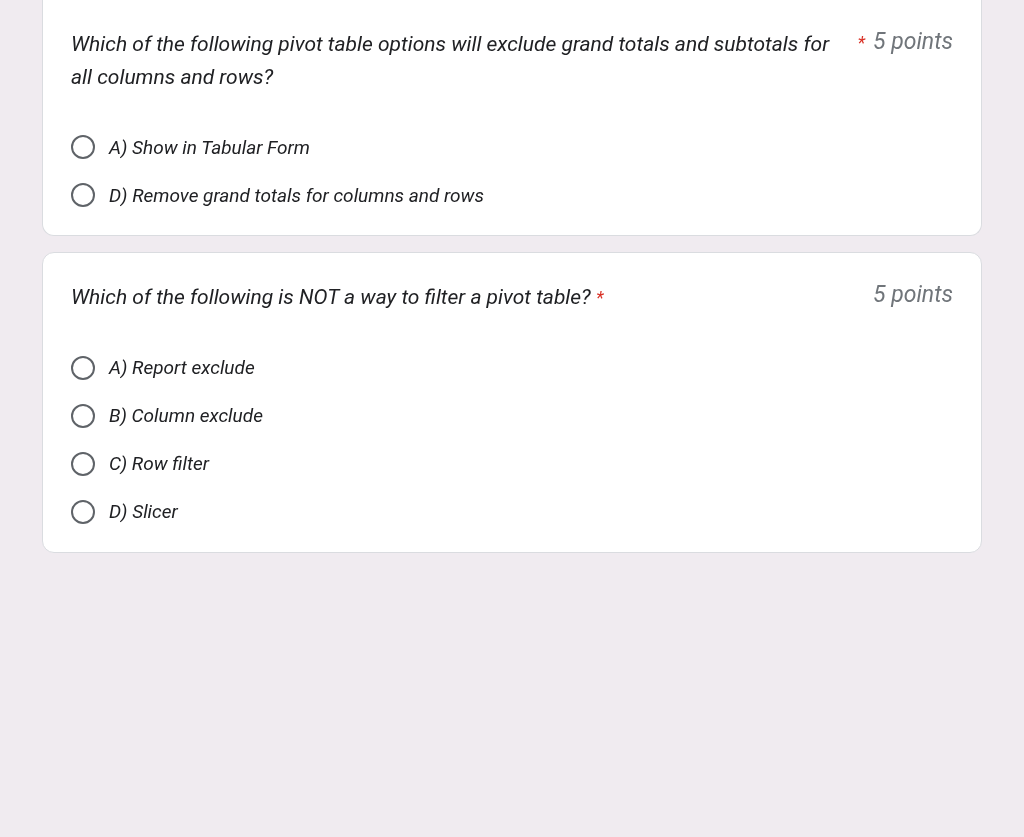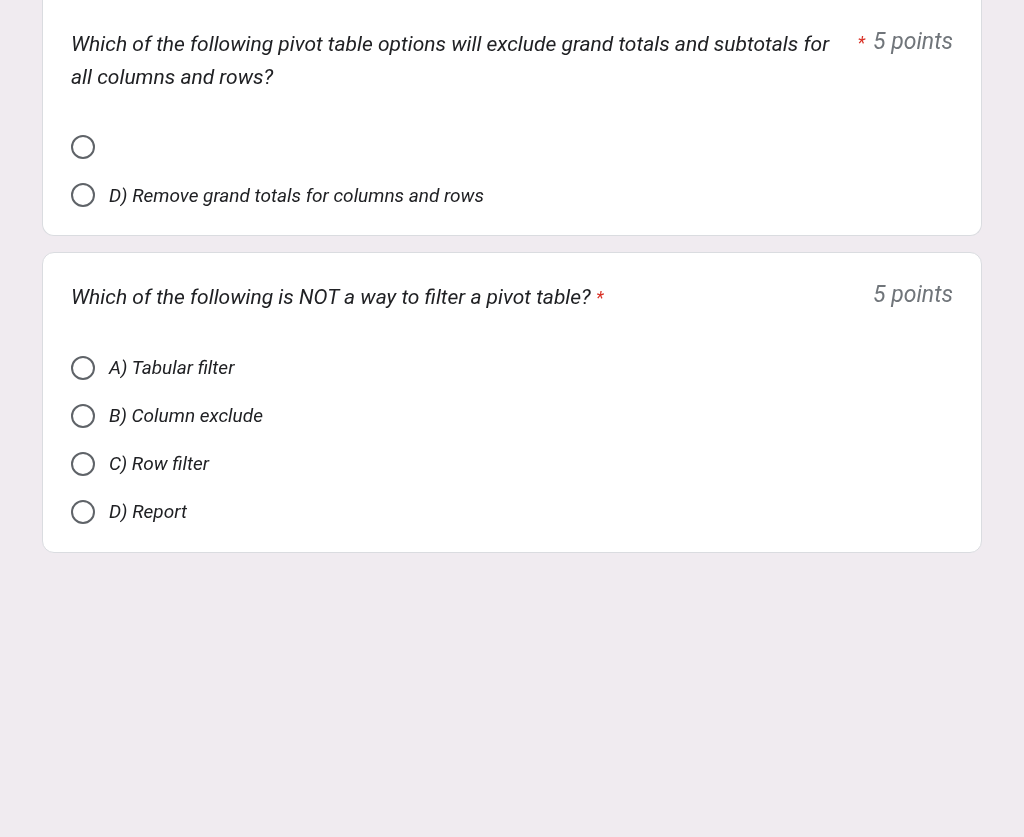--- a/index.html
+++ b/index.html
@@ -87,50 +87,51 @@
         <span>Which of the following pivot table options will exclude grand totals and subtotals for all columns and rows?</span>
       </div>
       <div class="points-block">
         <span class="required-asterisk">*</span>
         <span class="points-text">5 points</span>
       </div>
     </div>
     <div class="options-container">
       <label class="option-row">
         <span class="radio-circle"></span>
+        <span class="option-label">A) Show in Tabular Form</span>
       </label>
       <label class="option-row">
         <span class="radio-circle"></span>
         <span class="option-label">D) Remove grand totals for columns and rows</span>
       </label>
     </div>
   </div>
 
   <div class="question-card">
     <div class="question-header">
       <div class="question-text">
         <span>Which of the following is NOT a way to filter a pivot table? </span><span class="required-asterisk">*</span>
       </div>
       <div class="points-block">
         <span class="points-text">5 points</span>
       </div>
     </div>
     <div class="options-container">
       <label class="option-row">
         <span class="radio-circle"></span>
-        <span class="option-label">A) Tabular filter</span>
+        <span class="option-label">A) Report exclude</span>
       </label>
       <label class="option-row">
         <span class="radio-circle"></span>
         <span class="option-label">B) Column exclude</span>
       </label>
       <label class="option-row">
         <span class="radio-circle"></span>
         <span class="option-label">C) Row filter</span>
       </label>
       <label class="option-row">
         <span class="radio-circle"></span>
-        <span class="option-label">D) Report</span>
+        <span class="option-label">D) Slicer</span>
       </label>
     </div>
   </div>
 
 </div>
 
 </body></html>

